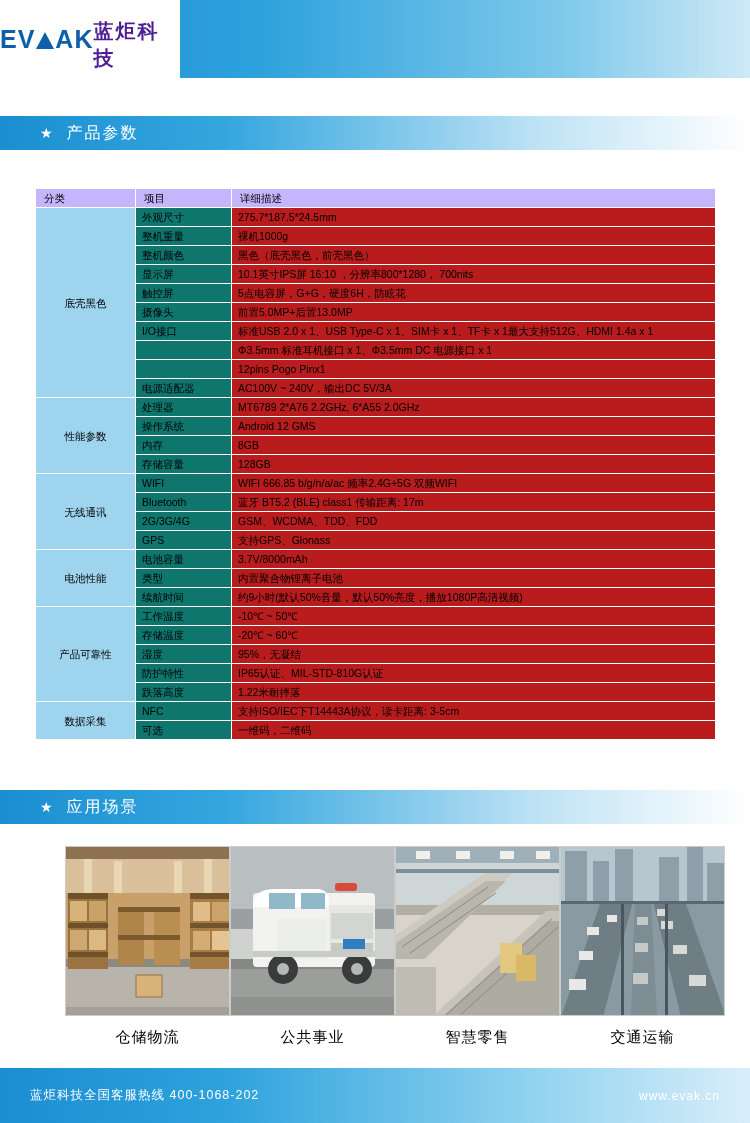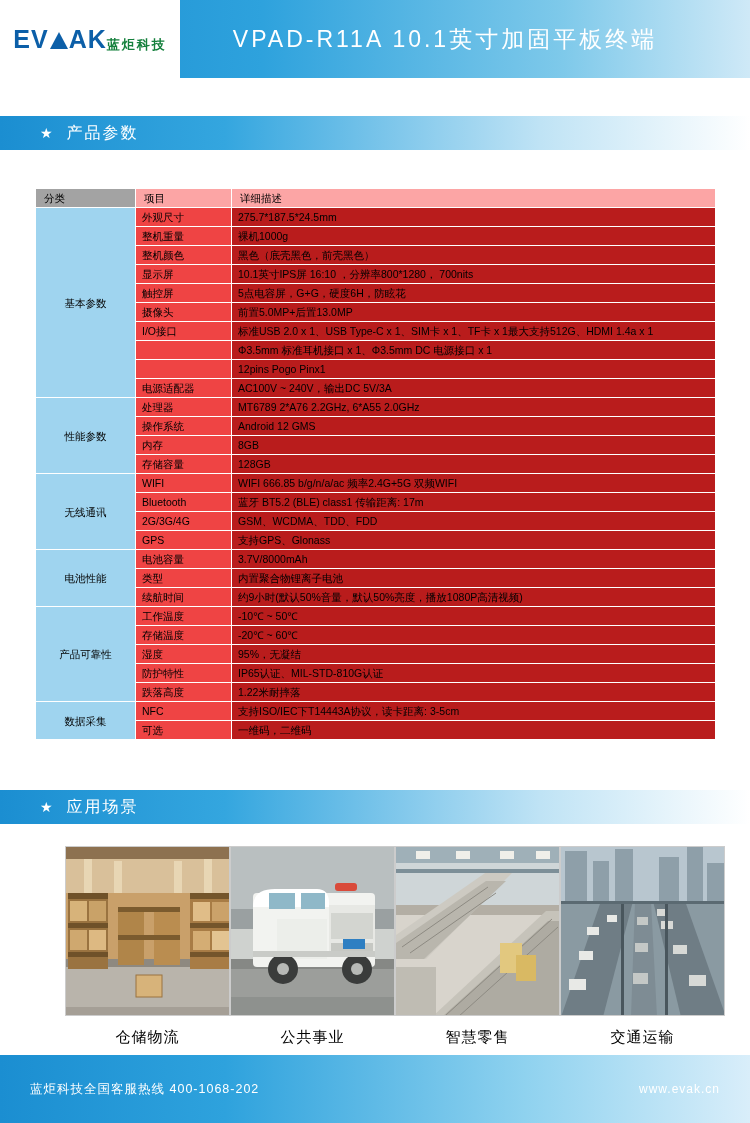--- a/index.html
+++ b/index.html
@@ -44,22 +44,22 @@
   }
   .logo-mark .tri {
     width: 0; height: 0;
     border-left: 9px solid transparent;
     border-right: 9px solid transparent;
     border-bottom: 17px solid #0c5fa8;
     position: relative;
     top: 1px;
   }
   .logo-sub {
-    font-size: 13px;
-    color: #15803d;
+    font-size: 20px;
+    color: #4c1d95;
     letter-spacing: 2px;
     margin-top: 12px;
     font-weight: bold;
   }
   .header-title {
     flex: 1;
     text-align: center;
     color: #ffffff;
     font-size: 23px;
     letter-spacing: 3px;
@@ -93,33 +93,33 @@
     table-layout: fixed;
   }
   table.spec td, table.spec th {
     border: 1px solid #ffffff;
     padding: 2px 6px;
     vertical-align: middle;
     height: 18px;
     line-height: 14px;
   }
   .hdr td {
-    background: #fca5a5;
+    background: #c4b5fd;
     color: #000;
     font-weight: normal;
     height: 18px;
   }
-  .hdr td.c1 { background: #a3a3a3; }
+  .hdr td.c1 { background: #c4b5fd; }
   .cat {
     background: #9fd4ef;
     text-align: center;
     color: #000;
   }
   .itm {
-    background: #ef4444;
+    background: #0f766e;
     color: #000;
     padding-left: 8px;
   }
   .desc {
     background: #b91c1c;
     color: #000;
     padding-left: 8px;
   }
   .col1 { width: 100px; }
   .col2 { width: 96px; }
@@ -146,21 +146,21 @@
     margin-top: 12px;
     color: #000;
     letter-spacing: 1px;
   }
 
   
   .footer {
     position: absolute;
     left: 0; bottom: 0;
     width: 750px;
-    height: 68px;
+    height: 55px;
     background: linear-gradient(90deg, #1b8ed1 0%, #2ea2dd 30%, #8fd2ef 70%, #d9eefa 100%);
     display: flex;
     align-items: center;
     justify-content: space-between;
     padding: 0 30px;
     color: #fff;
     font-size: 12.5px;
     letter-spacing: 1px;
   }
   .footer .right { color: #ffffff; font-size: 12px; }
@@ -173,21 +173,20 @@
 
 <div class="header">
   <div class="logo-box">
     <div class="logo-mark">
       <span>EV</span>
       <span class="tri"></span>
       <span>AK</span>
     </div>
     <div class="logo-sub">蓝炬科技</div>
   </div>
-  <div class="header-title">VPAD-R11A 10.1英寸加固平板终端</div>
 </div>
 
 <div style="height:38px"></div>
 <div class="section-bar">
   <span class="star">★</span>
   <span>产品参数</span>
 </div>
 
 <div style="height:38px"></div>
 <div class="wrap">
@@ -197,21 +196,21 @@
         <col class="col2">
         <col class="col3">
     </colgroup>
     <tbody id="spec-body">
         <tr class="hdr">
           <td class="c1" style="padding-left: 8px;">分类</td>
           <td class="c2" style="padding-left: 8px;">项目</td>
           <td class="c3" style="padding-left: 8px;">详细描述</td>
         </tr>
         <tr>
-          <td class="cat" rowspan="10">基本参数</td>
+          <td class="cat" rowspan="10">底壳黑色</td>
           <td class="itm">外观尺寸</td>
           <td class="desc">275.7*187.5*24.5mm</td>
         </tr>
         <tr>
           <td class="itm">整机重量</td>
           <td class="desc">裸机1000g</td>
         </tr>
         <tr>
           <td class="itm">整机颜色</td>
           <td class="desc">黑色（底壳黑色，前壳黑色）</td>

